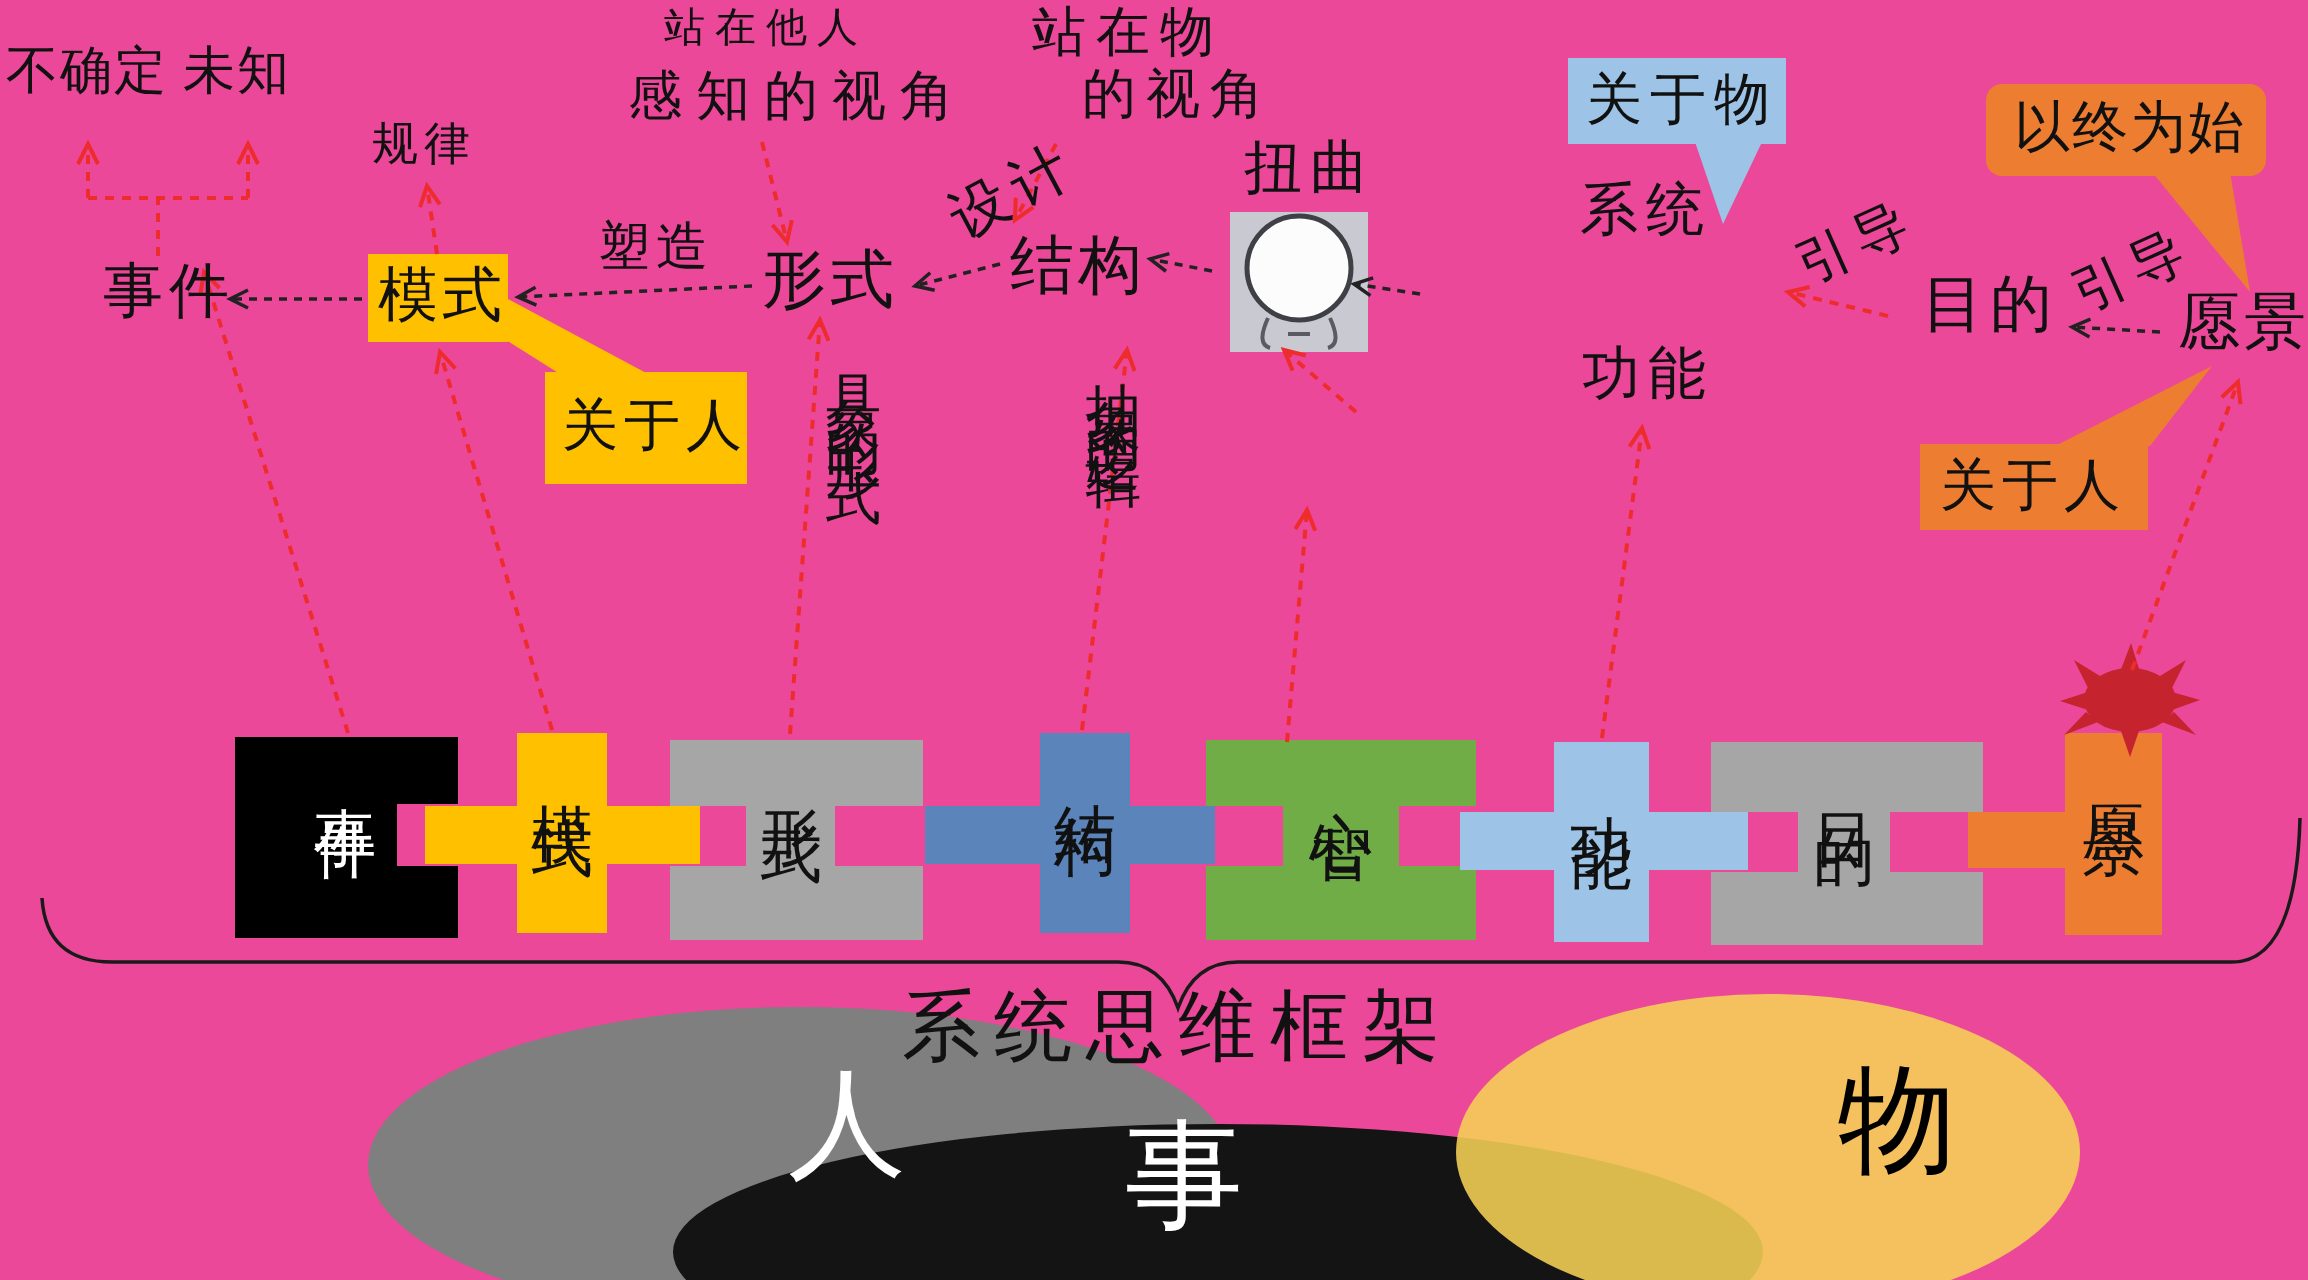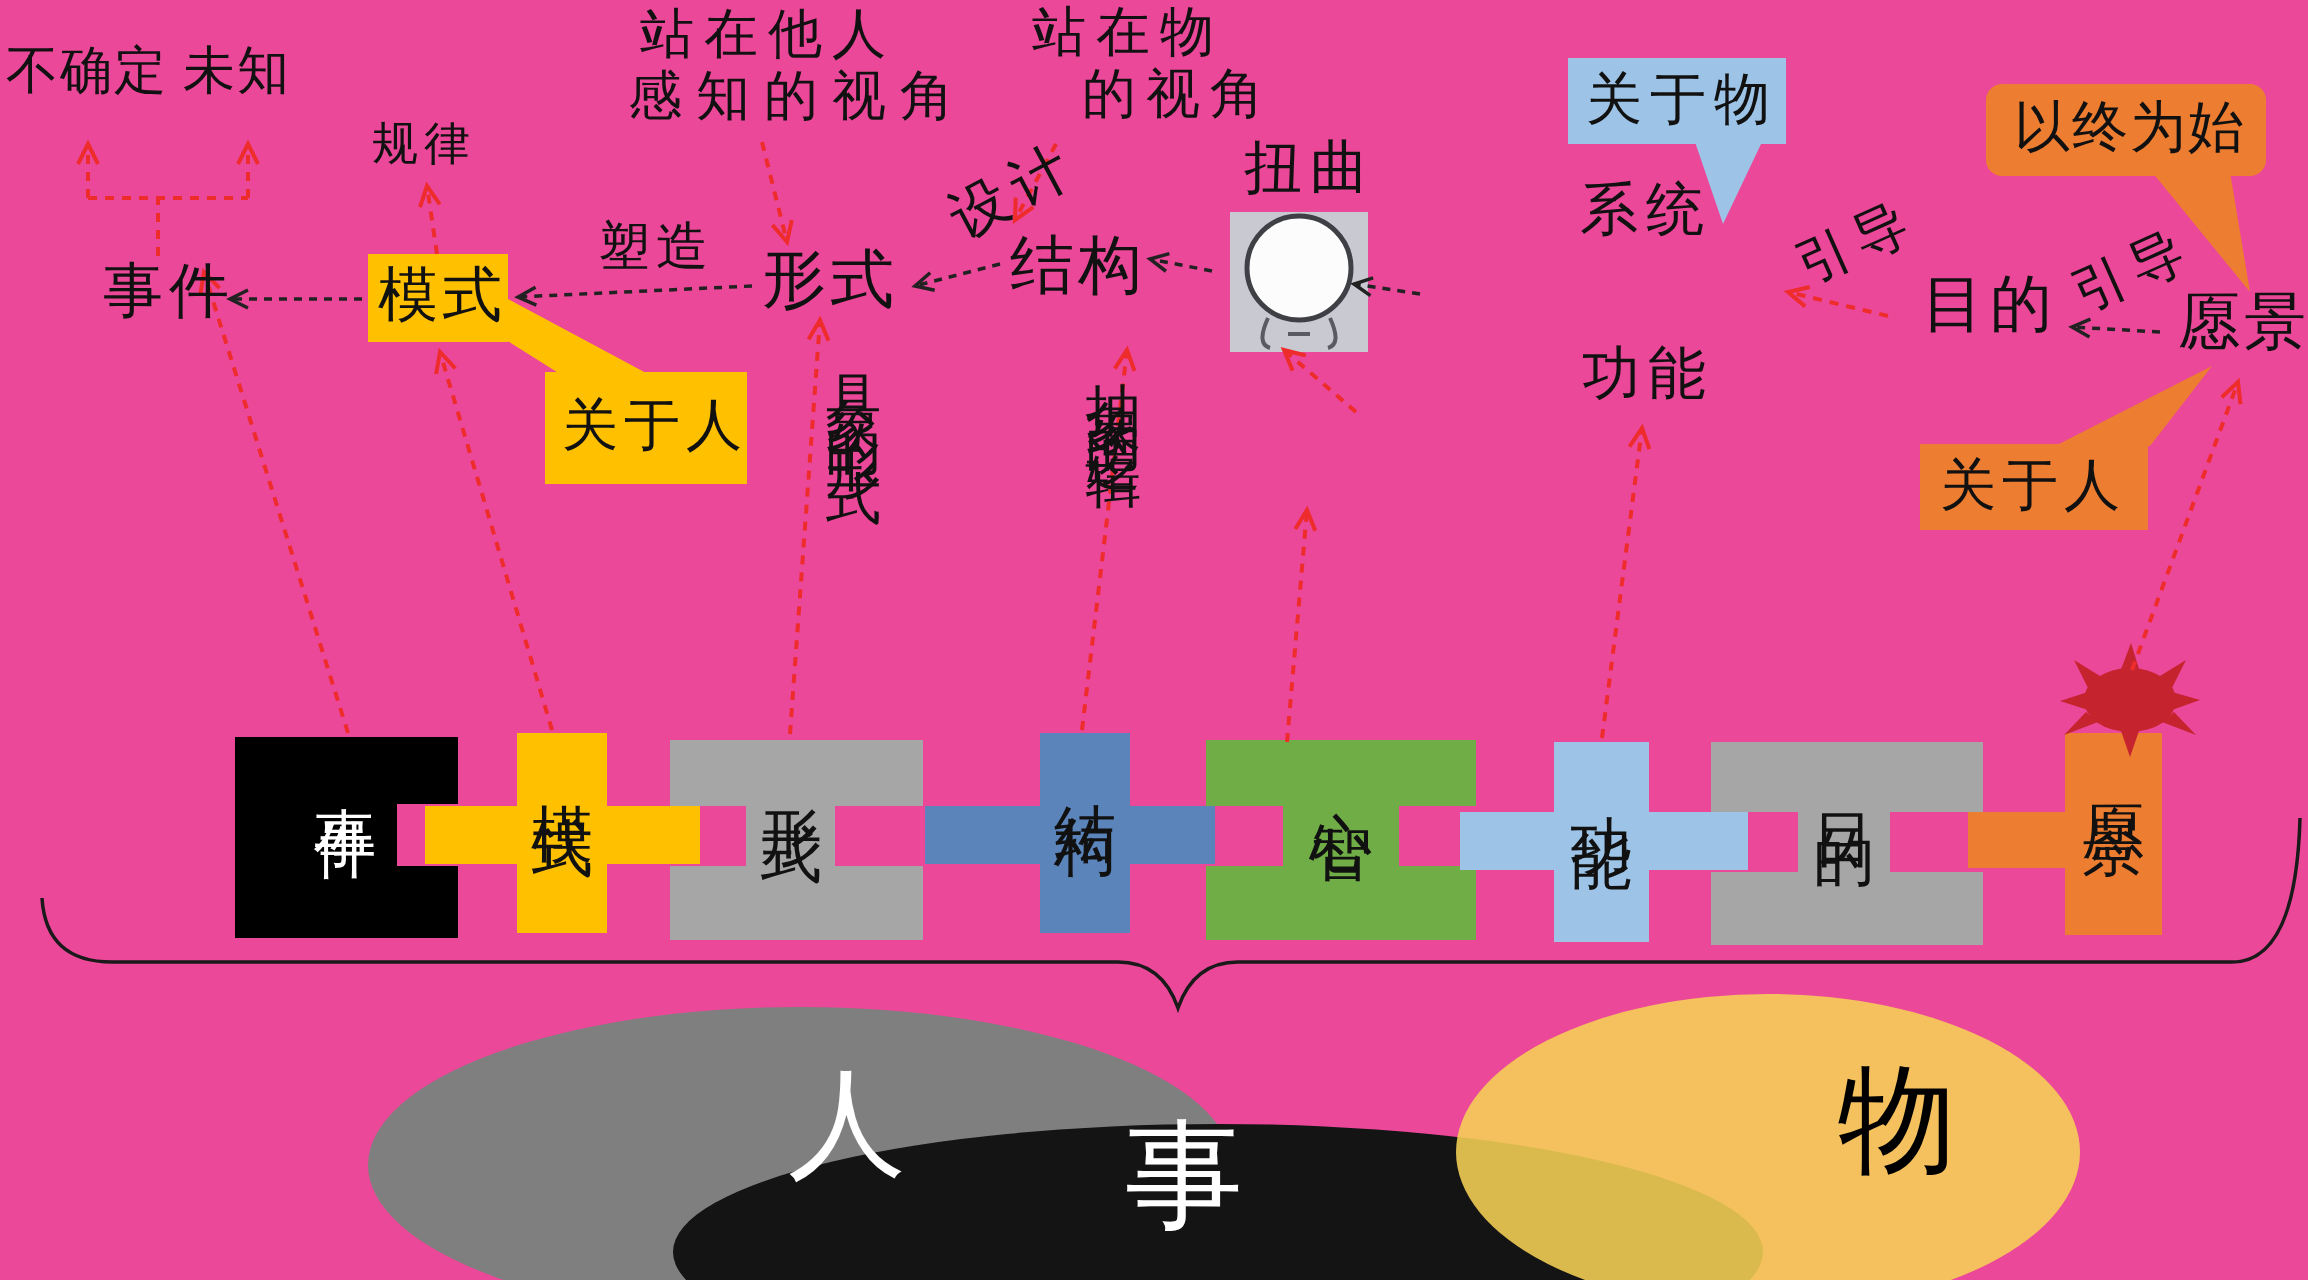--- a/index.html
+++ b/index.html
@@ -125,21 +125,21 @@
   <div class="lab" style="left:103px;top:260px;font-size:60px;letter-spacing:6px">事件</div>
 
   <div class="lab" style="left:372px;top:120px;font-size:46px;letter-spacing:6px">规律</div>
 
   <div class="lab" style="left:378px;top:264px;font-size:60px;letter-spacing:4px">模式</div>
 
   <div class="lab" style="left:598px;top:220px;font-size:52px;letter-spacing:6px">塑造</div>
 
   <div class="lab" style="left:562px;top:396px;font-size:56px;letter-spacing:6px">关于人</div>
 
-  <div class="lab" style="left:640px;top:6px;font-size:54px;letter-spacing:10px">站在他人</div>
+  <div class="lab" style="left:664px;top:6px;font-size:41px;letter-spacing:10px">站在他人</div>
   <div class="lab" style="left:628px;top:68px;font-size:54px;letter-spacing:14px">感知的视角</div>
 
   <div class="lab" style="left:762px;top:246px;font-size:64px;letter-spacing:4px">形式</div>
 
   <div class="lab vtext" style="left:824px;top:330px;font-size:56px;letter-spacing:24px">具象的形式</div>
 
   <div class="lab rot" style="left:940px;top:196px;font-size:58px;letter-spacing:10px;transform:rotate(-28deg)">设计</div>
 
   <div class="lab" style="left:1010px;top:232px;font-size:64px;letter-spacing:4px">结构</div>
 
@@ -170,18 +170,19 @@
 
   <div class="piece-label white" style="left:314px;top:758px">事件</div>
   <div class="piece-label" style="left:531px;top:754px">模式</div>
   <div class="piece-label" style="left:760px;top:760px">形式</div>
   <div class="piece-label" style="left:1054px;top:754px">结构</div>
   <div class="piece-label" style="left:1310px;top:760px">心智</div>
   <div class="piece-label" style="left:1570px;top:766px">功能</div>
   <div class="piece-label" style="left:1813px;top:766px">目的</div>
   <div class="piece-label" style="left:2082px;top:754px">愿景</div>
 
+  <div class="lab" style="left:902px;top:986px;font-size:78px;letter-spacing:14px">系统思维框架</div>
 
   <div class="ellipse-label white" style="left:788px;top:1066px">人</div>
   <div class="ellipse-label white" style="left:1125px;top:1118px">事</div>
   <div class="ellipse-label" style="left:1838px;top:1062px">物</div>
 
 </div>
 
 </body></html>

